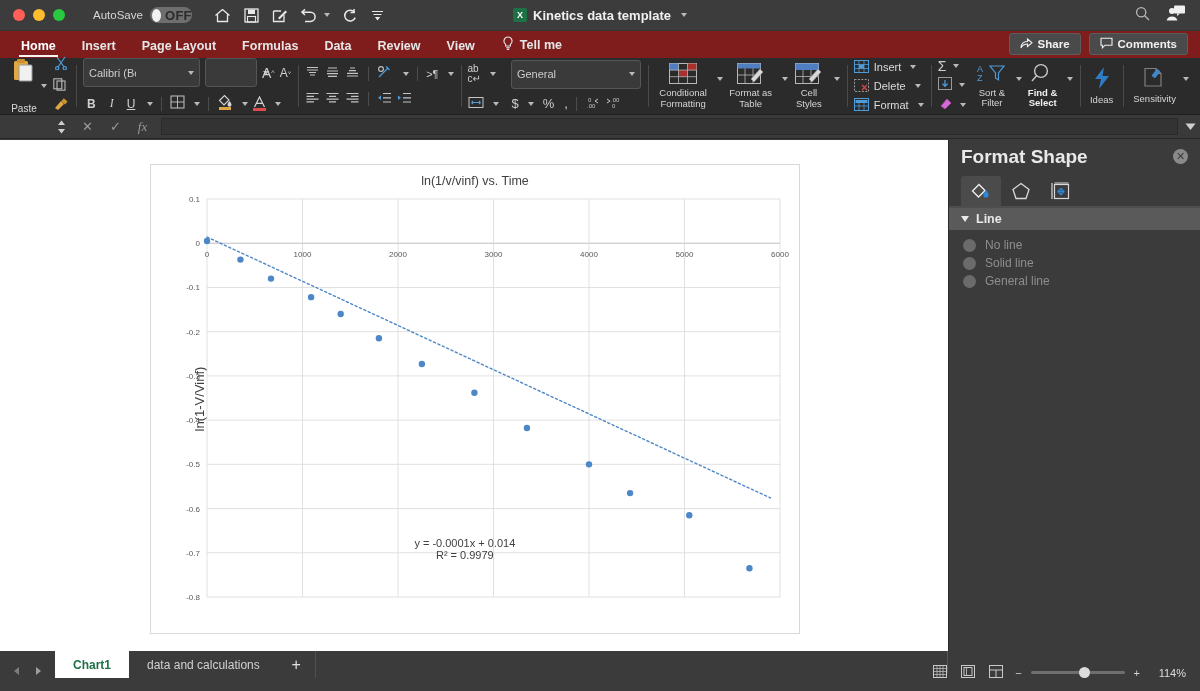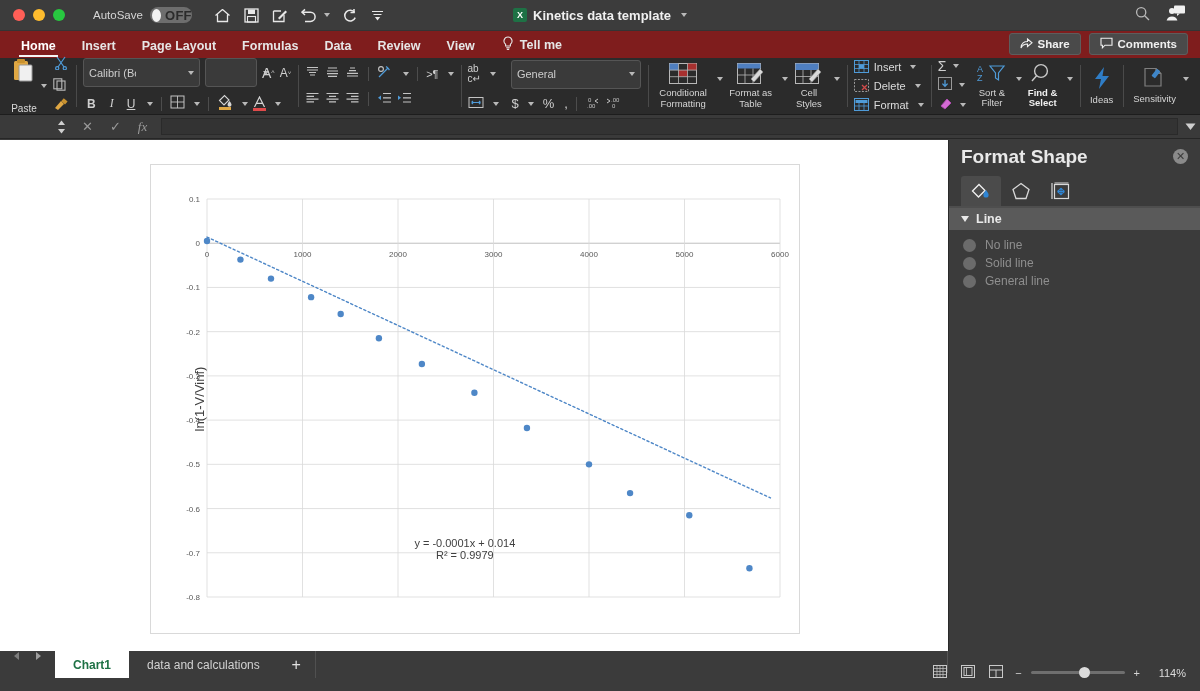--- a/index.html
+++ b/index.html
@@ -136,21 +136,21 @@
   .tri-d { width: 0; height: 0; border-left: 4px solid transparent; border-right: 4px solid transparent; border-top: 6px solid #e9e9e9; }
   .fp-radio { display: flex; align-items: center; gap: 9px; padding: 2px 0 2px 14px; font-size: 12px; color: #8e8e8e; cursor: pointer; }
   .radio-c { width: 13px; height: 13px; border-radius: 50%; background: #6b6b6b; }
   .fp-opts { padding-top: 6px; }
 
   
   .sheetbar {
     position: absolute; left: 0; right: 0; bottom: 0; height: 40px;
     background: #3b3b3b; display: flex; align-items: flex-start;
   }
-  .sb-left { display: flex; align-items: flex-start; height: 27px; }
+  .sb-left { display: flex; align-items: flex-end; height: 27px; }
   .navarrows { display: flex; gap: 11px; padding: 0 12px; color: #7d7d7d; font-size: 9px; }
   .stab {
     height: 27px; display: flex; align-items: center; padding: 0 18px;
     font-size: 12px; color: #d2d2d2; cursor: pointer;
   }
   .stab.active { background: #ffffff; color: #1e7145; font-weight: bold; }
   .addsheet { width: 38px; height: 27px; display: flex; align-items: center; justify-content: center; color: #e2e2e2; font-size: 16px; cursor: pointer; border-right: 1px solid #505050; }
   .sb-right { margin-left: auto; display: flex; align-items: center; gap: 12px; padding-right: 14px; height: 27px; margin-top: 8px; }
   .viewicons { display: flex; gap: 14px; color: #c9c9c9; }
   .zoomslider { display: flex; align-items: center; gap: 9px; color: #d3d3d3; font-size: 11px; }
@@ -602,20 +602,21 @@
     <svg width="11" height="8" viewBox="0 0 11 8">
         <path d="M0.5 0.5 H10.5 L5.5 7 Z" fill="#cfcfcf"></path>
       </svg>
   </div>
 </div>
 
 <div class="main">
 
   <div class="canvas">
     <div class="chart-obj">
+      <div class="chart-title">ln(1/v/vinf) vs. Time</div>
       <div class="ylabel">ln(1-V/Vinf)</div>
       <svg class="plot" width="650" height="470">
         <g id="gridlines">
             <line x1="56" y1="34" x2="629" y2="34" stroke="#d9d9d9" stroke-width="0.8"></line>
             <line x1="56" y1="78.22222222222217" x2="629" y2="78.22222222222217" stroke="#bfbfbf" stroke-width="1"></line>
             <line x1="56" y1="122.44444444444446" x2="629" y2="122.44444444444446" stroke="#d9d9d9" stroke-width="0.8"></line>
             <line x1="56" y1="166.66666666666663" x2="629" y2="166.66666666666663" stroke="#d9d9d9" stroke-width="0.8"></line>
             <line x1="56" y1="210.88888888888889" x2="629" y2="210.88888888888889" stroke="#d9d9d9" stroke-width="0.8"></line>
             <line x1="56" y1="255.1111111111111" x2="629" y2="255.1111111111111" stroke="#d9d9d9" stroke-width="0.8"></line>
             <line x1="56" y1="299.3333333333333" x2="629" y2="299.3333333333333" stroke="#d9d9d9" stroke-width="0.8"></line>

